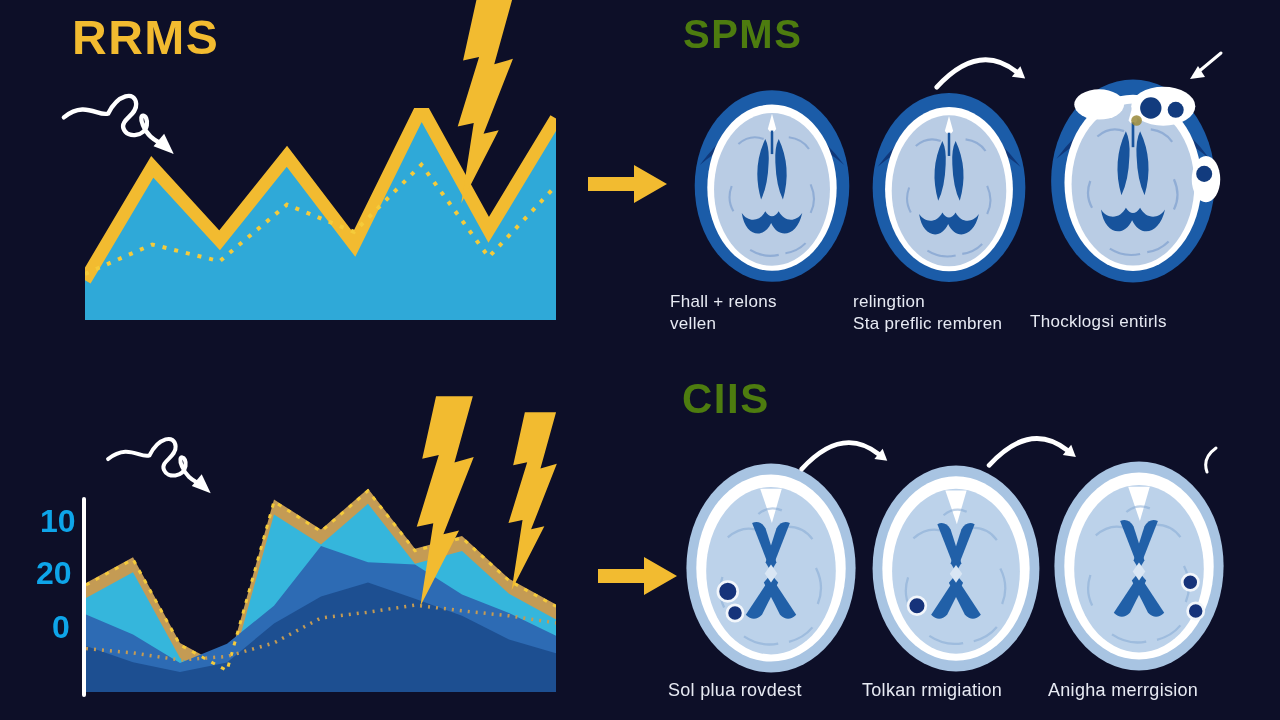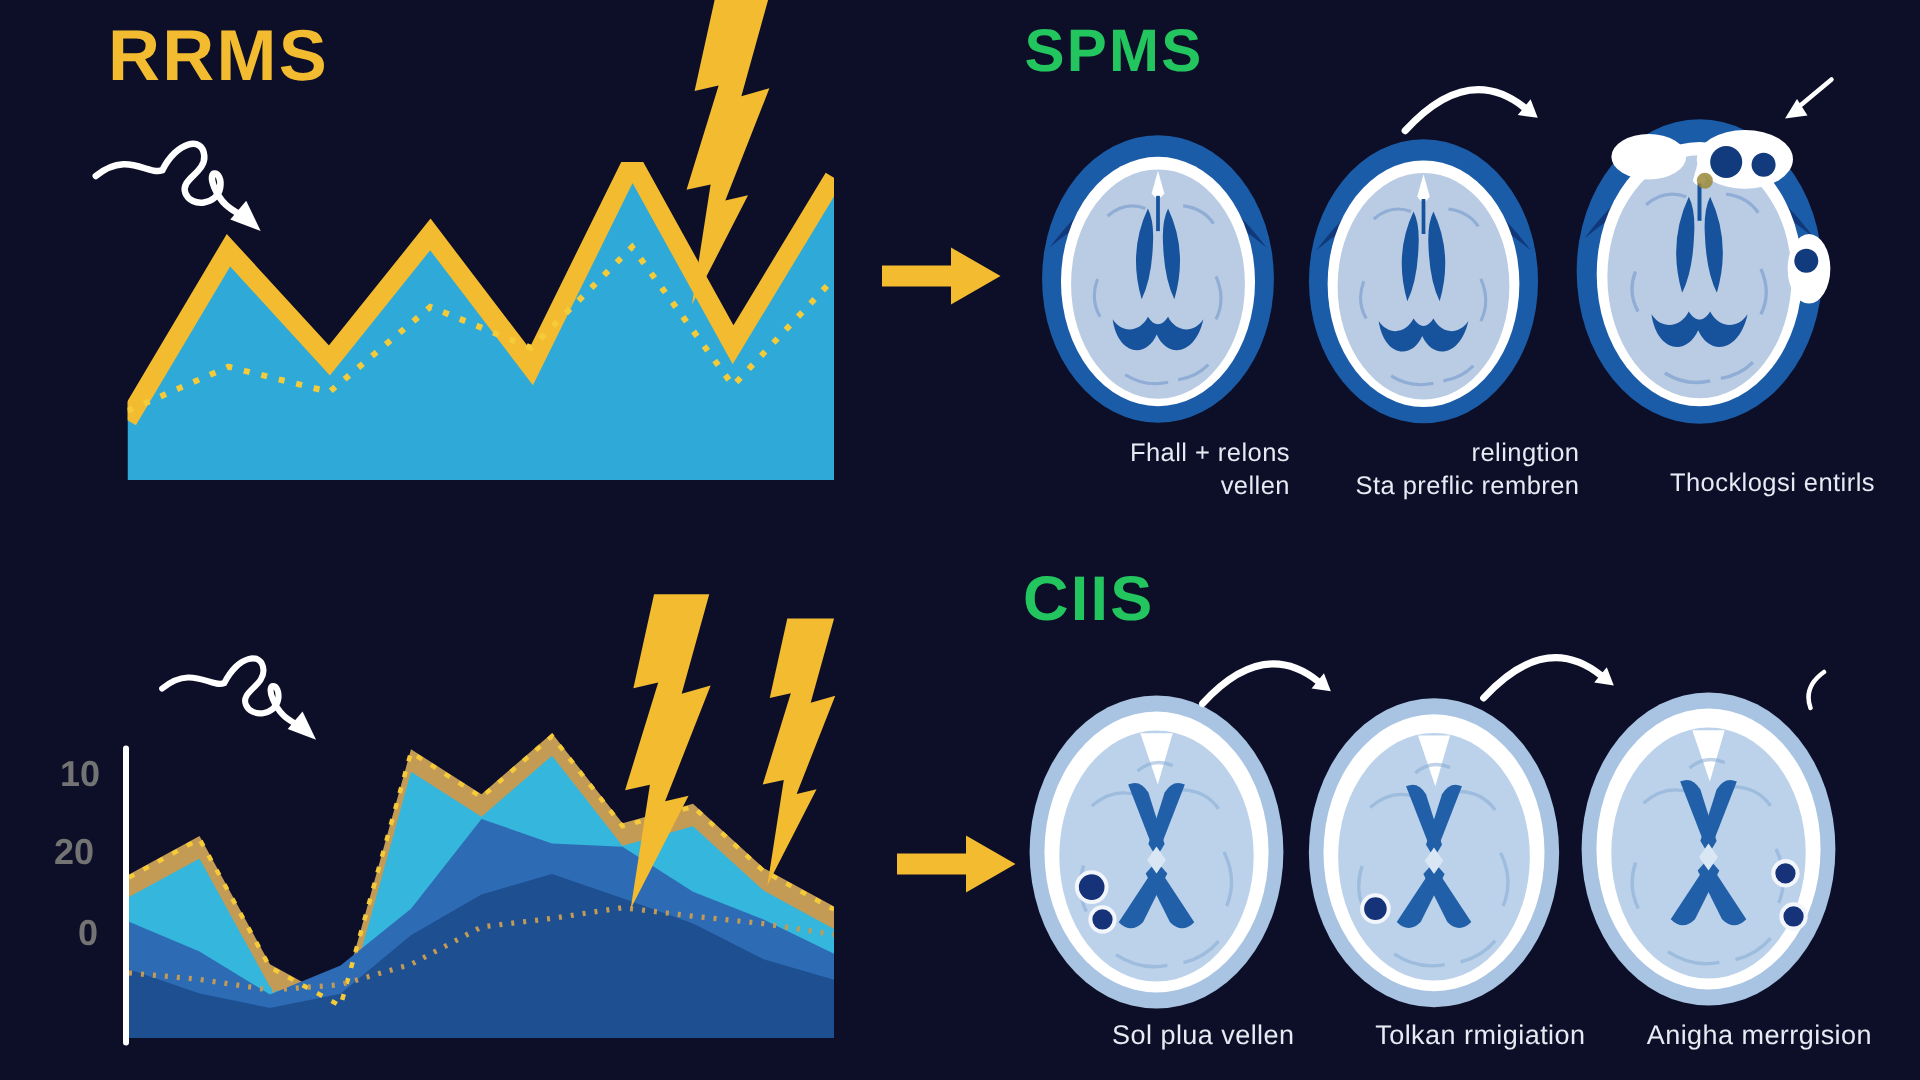--- a/index.html
+++ b/index.html
@@ -1,25 +1,25 @@
 <!DOCTYPE html>
 <html><head>
 <meta charset="utf-8">
 <style>
   html,body{margin:0;padding:0;background:#0D0F28;}
   .stage{position:relative;width:1280px;height:720px;background:#0D0F28;overflow:hidden;
          font-family:Liberation Sans, sans-serif;}
   .abs{position:absolute;}
   .title{position:absolute;font-weight:800;letter-spacing:1.5px;line-height:1;}
   .t-yellow{color:#F2BB30;}
-  .t-white{color:#22c55e;}
-  .caption{position:absolute;color:#E7EAF3;text-align:right;font-size:17px;line-height:1.3;
+  .t-white{color:#4d7c0f;}
+  .caption{position:absolute;color:#E7EAF3;text-align:left;font-size:17px;line-height:1.3;
            letter-spacing:.3px;}
   .caption-bottom{font-size:18px;}
-  .axis-label{position:absolute;color:#737373;font-weight:800;font-size:24px;line-height:1;}
+  .axis-label{position:absolute;color:#0ea5e9;font-weight:800;font-size:32px;line-height:1;}
   .axis-line{position:absolute;background:#FFFFFF;border-radius:2px;}
   .brainTop{--ring:#1B5CA8;--brain:#B9CCE4;--vent:#17539C;--sulci:#6F94C9;}
   .brainBottom{--ring:#A8C4E2;--brain:#BCD2EA;--vent:#2160A8;--sulci:#7FA6D2;}
   svg{display:block;}
 </style>
 </head>
 <body>
 
 <div class="stage">
 
@@ -190,21 +190,21 @@
       <use href="#curvarrow"></use>
     </svg>
   <svg class="abs" style="left:983px;top:428px;" width="98" height="42" viewBox="0 0 100 45">
       <use href="#curvarrow"></use>
     </svg>
   <svg class="abs" style="left:1196px;top:446px;" width="24" height="28" viewBox="0 0 24 28">
     <path d="M20,2 Q6,12 11,26" stroke="#FFFFFF" stroke-width="3" fill="none" stroke-linecap="round"></path>
   </svg>
 
   <div class="caption caption-bottom" style="left:668px;top:679px;width:195px;">
-    <div>Sol plua vellen</div>
+    <div>Sol plua rovdest</div>
   </div>
   <div class="caption caption-bottom" style="left:1048px;top:679px;width:200px;">
     <div>Anigha merrgision</div>
   </div>
   <div class="caption caption-bottom" style="left:862px;top:679px;width:195px;">
     <div>Tolkan rmigiation</div>
   </div>
 
 </div>
 

